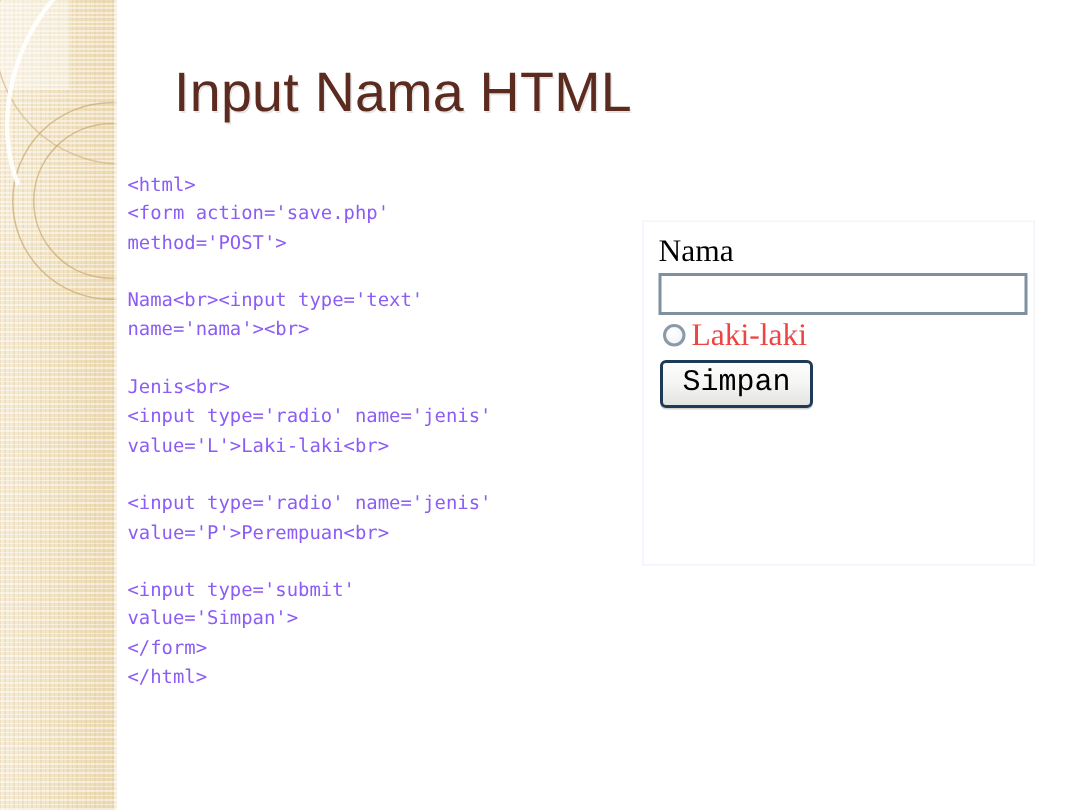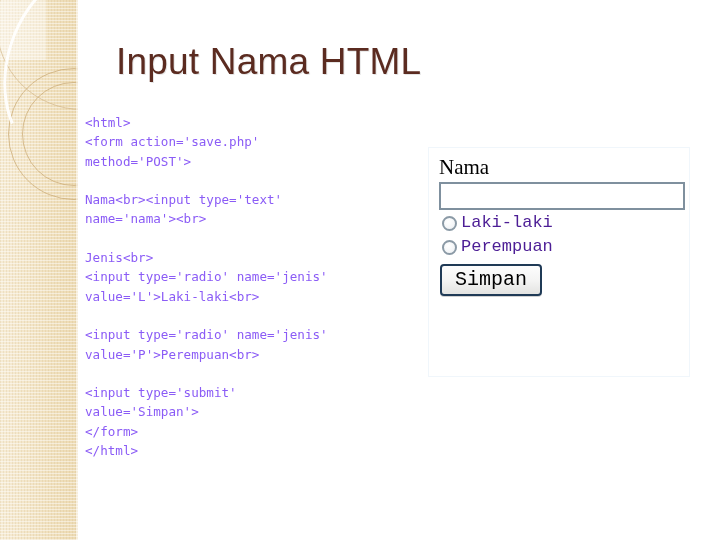--- a/index.html
+++ b/index.html
@@ -150,24 +150,24 @@
     width: 15px;
     height: 15px;
     border-radius: 50%;
     box-sizing: border-box;
     border: 2px solid #8b9aa6;
     background: radial-gradient(circle at 38% 34%, #ffffff 0%, #f4f6f8 60%, #e8ecef 100%);
     flex: 0 0 auto;
     margin-right: 4px;
   }
   .radio-text {
-    font-family: Liberation Mono, monospace;
-    font-size: 17px;
+    font-family: Liberation Serif, serif;
+    font-size: 21px;
     line-height: 22px;
-    color: #4c1d95;
+    color: #ef4444;
   }
   #simpan-button {
     margin-top: 6px;
     margin-left: 1px;
     display: inline-block;
     padding: 2px 13px 3px 13px;
     border: 2px solid #1f3a56;
     border-radius: 4px;
     background: linear-gradient(to bottom, #fdfdfd 0%, #f4f4f3 52%, #e3e3e1 100%);
     font-family: Liberation Mono, monospace;
@@ -203,22 +203,18 @@
       <div class="fp-label">Nama</div>
 
       <input id="nama-input" type="text" placeholder="" style="">
 
 
       <div class="radio-row">
         <span class="radio-mark"></span>
         <span class="radio-text">Laki-laki</span>
       </div>
 
-      <div class="radio-row">
-        <span class="radio-mark"></span>
-        <span class="radio-text">Perempuan</span>
-      </div>
 
       <div id="simpan-button">Simpan</div>
     </div>
   </div>
 
 </div>
 
 </body></html>

